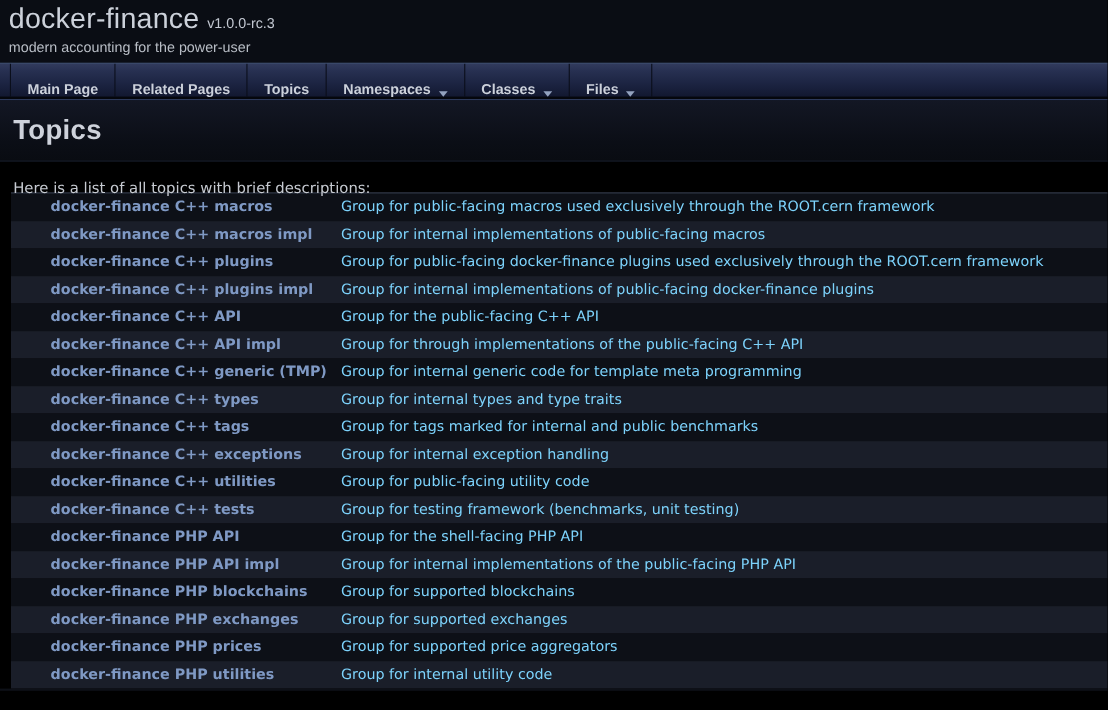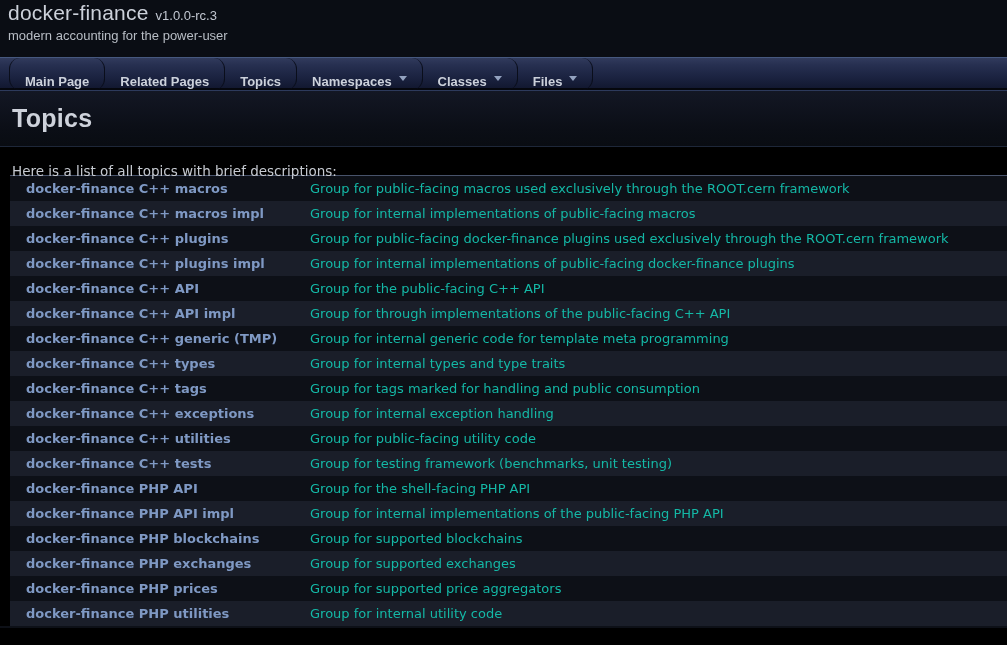--- a/index.html
+++ b/index.html
@@ -12,21 +12,21 @@
   }
 
   
   #titlearea {
     height: 57px;
     background: #0a0d14;
     padding: 1px 0 0 8px;
   }
   #projectname {
     font-family: "Liberation Sans", sans-serif;
-    font-size: 21px;
+    font-size: 26px;
     color: #ccd1da;
     letter-spacing: 0.2px;
   }
   #projectnumber {
     font-family: "Liberation Sans", sans-serif;
     font-size: 13px;
     color: #c2c7d1;
     margin-left: 7px;
     text-align: right;
   }
@@ -45,25 +45,24 @@
     background: linear-gradient(180deg, #313b5d 0%, #273051 22%, #1c2442 60%, #121830 100%);
   }
   .tabs ul {
     display: flex;
     list-style: none;
     margin: 0; padding: 0 0 0 9px;
     height: 100%;
   }
   .tabs li {
     display: flex;
-    align-items: flex-start;
-    padding: 16px 15px;
+    align-items: flex-end;
+    padding: 0 15px;
     border-right: 1px solid #0a0e1b;
     cursor: pointer;
-    border-radius: 11px;
   }
   .tabs li:first-child { border-left: 1px solid #0a0e1b; }
   .tablabel {
     font-family: "Liberation Sans", sans-serif;
     font-weight: bold;
     font-size: 13px;
     color: #ccd1db;
     white-space: nowrap;
   }
   .arrow {
@@ -114,31 +113,31 @@
     height: 25px;
     line-height: 25px;
     font-size: 13px;
     white-space: nowrap;
   }
   .dirrow.odd  { background: #0d1017; }
   .dirrow.even { background: #1a1e29; }
   .entry {
     width: 300px;
     min-width: 300px;
-    padding-left: 16px;
+    padding-left: 36px;
     overflow: hidden;
   }
   a.el {
     color: #7f99c4;
     font-weight: bold;
     text-decoration: none;
     cursor: pointer;
   }
   .desccol {
-    color: #14b8a6;
+    color: #7dd3fc;
     overflow: hidden;
     flex: 1;
   }
   .sliver { height: 2px; background: #0d1017; }
 </style>
 </head>
 <body>
 
 <div>
 
@@ -209,21 +208,21 @@
         <div class="dirrow odd">
           <span class="entry"><a class="el">docker-finance C++ generic (TMP)</a></span>
           <span class="desccol">Group for internal generic code for template meta programming</span>
         </div>
         <div class="dirrow even">
           <span class="entry"><a class="el">docker-finance C++ types</a></span>
           <span class="desccol">Group for internal types and type traits</span>
         </div>
         <div class="dirrow odd">
           <span class="entry"><a class="el">docker-finance C++ tags</a></span>
-          <span class="desccol">Group for tags marked for handling and public consumption</span>
+          <span class="desccol">Group for tags marked for internal and public benchmarks</span>
         </div>
         <div class="dirrow even">
           <span class="entry"><a class="el">docker-finance C++ exceptions</a></span>
           <span class="desccol">Group for internal exception handling</span>
         </div>
         <div class="dirrow odd">
           <span class="entry"><a class="el">docker-finance C++ utilities</a></span>
           <span class="desccol">Group for public-facing utility code</span>
         </div>
         <div class="dirrow even">

